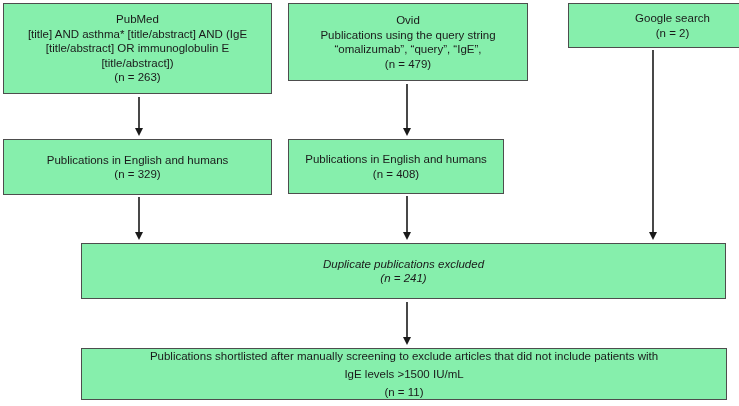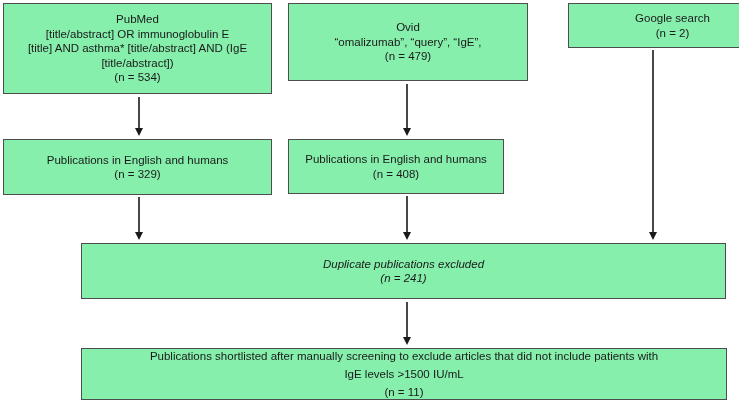--- a/index.html
+++ b/index.html
@@ -48,28 +48,29 @@
     pointer-events: none;
   }
 </style>
 </head>
 <body>
 
 <div id="canvas">
 
   <div class="flow-box" id="box-pubmed">
     <div class="text-line">PubMed</div>
+    <div class="text-line">[title] AND asthma* [title/abstract] AND (IgE</div>
     <div class="text-line">[title/abstract] OR immunoglobulin E</div>
-    <div class="text-line">[title] AND asthma* [title/abstract] AND (IgE</div>
     <div class="text-line">[title/abstract])</div>
-    <div class="text-line">(n = 534)</div>
+    <div class="text-line">(n = 263)</div>
   </div>
 
   <div class="flow-box" id="box-ovid">
     <div class="text-line">Ovid</div>
+    <div class="text-line">Publications using the query string</div>
     <div class="text-line">“omalizumab”, “query”, “IgE”,</div>
     <div class="text-line">(n = 479)</div>
   </div>
 
   <div class="flow-box" id="box-google">
     <div class="text-line">Google search</div>
     <div class="text-line">(n = 2)</div>
   </div>
 
   <div class="flow-box" id="box-eng-pubmed">

